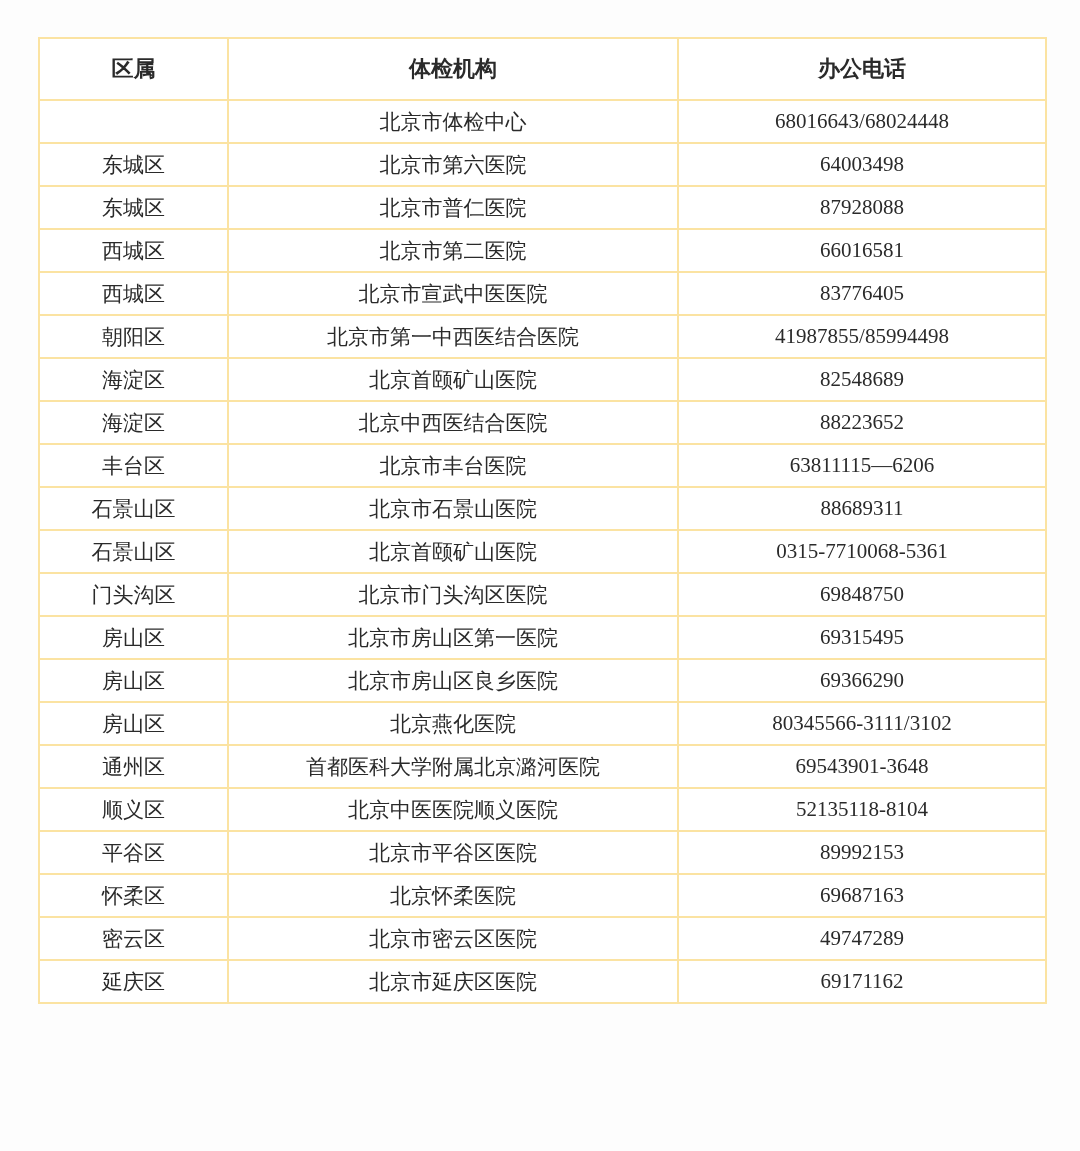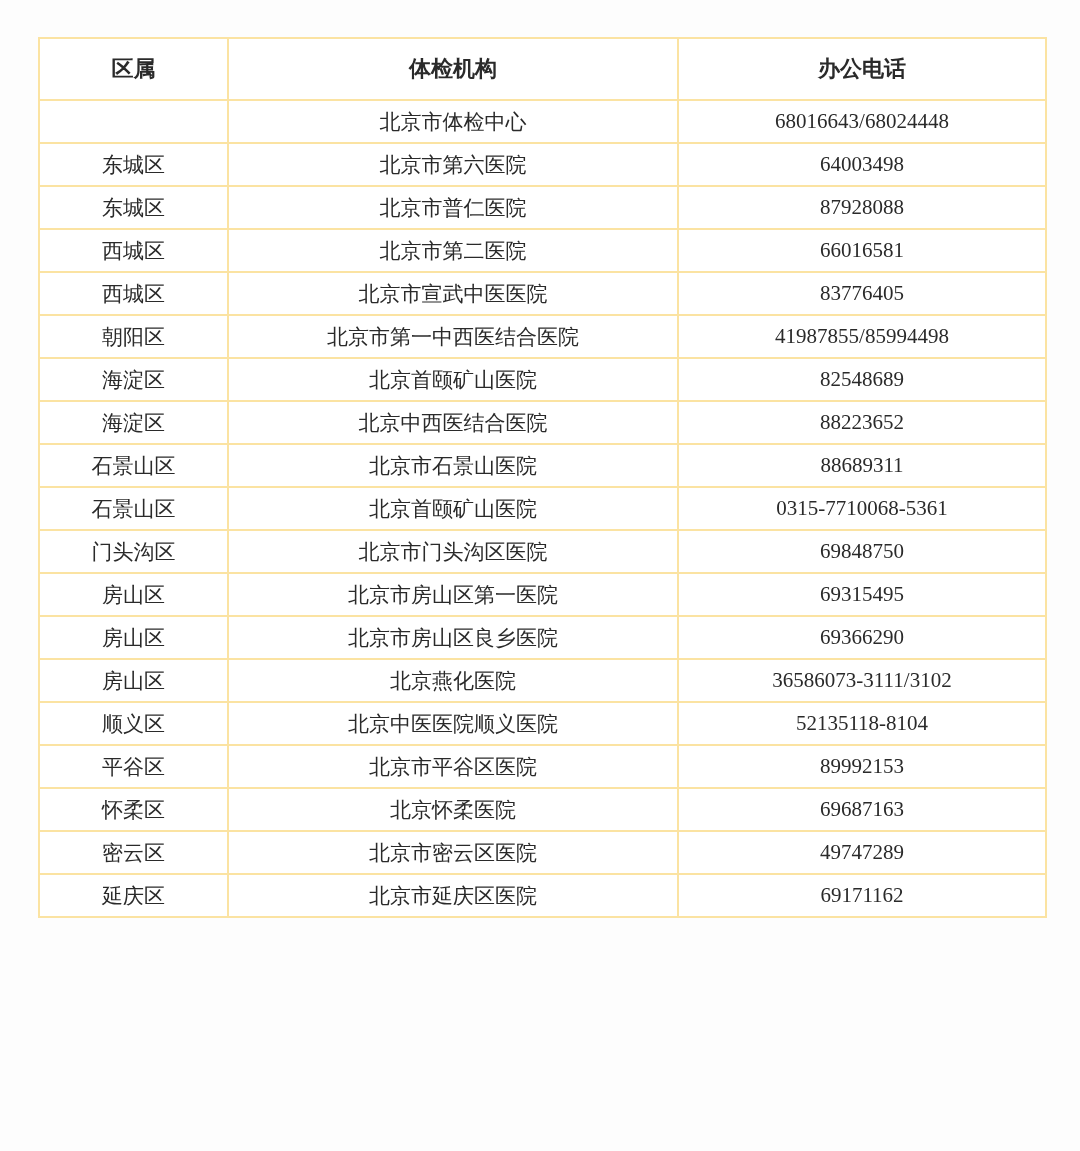--- a/index.html
+++ b/index.html
@@ -97,20 +97,25 @@
           <td>海淀区</td>
           <td>北京首颐矿山医院</td>
           <td>82548689</td>
         </tr>
         <tr>
           <td>海淀区</td>
           <td>北京中西医结合医院</td>
           <td>88223652</td>
         </tr>
         <tr>
+          <td>丰台区</td>
+          <td>北京市丰台医院</td>
+          <td>63811115—6206</td>
+        </tr>
+        <tr>
           <td>石景山区</td>
           <td>北京市石景山医院</td>
           <td>88689311</td>
         </tr>
         <tr>
           <td>石景山区</td>
           <td>北京首颐矿山医院</td>
           <td>0315-7710068-5361</td>
         </tr>
         <tr>
@@ -124,21 +129,26 @@
           <td>69315495</td>
         </tr>
         <tr>
           <td>房山区</td>
           <td>北京市房山区良乡医院</td>
           <td>69366290</td>
         </tr>
         <tr>
           <td>房山区</td>
           <td>北京燕化医院</td>
-          <td>36586073-3111/3102</td>
+          <td>80345566-3111/3102</td>
+        </tr>
+        <tr>
+          <td>通州区</td>
+          <td>首都医科大学附属北京潞河医院</td>
+          <td>69543901-3648</td>
         </tr>
         <tr>
           <td>顺义区</td>
           <td>北京中医医院顺义医院</td>
           <td>52135118-8104</td>
         </tr>
         <tr>
           <td>平谷区</td>
           <td>北京市平谷区医院</td>
           <td>89992153</td>

